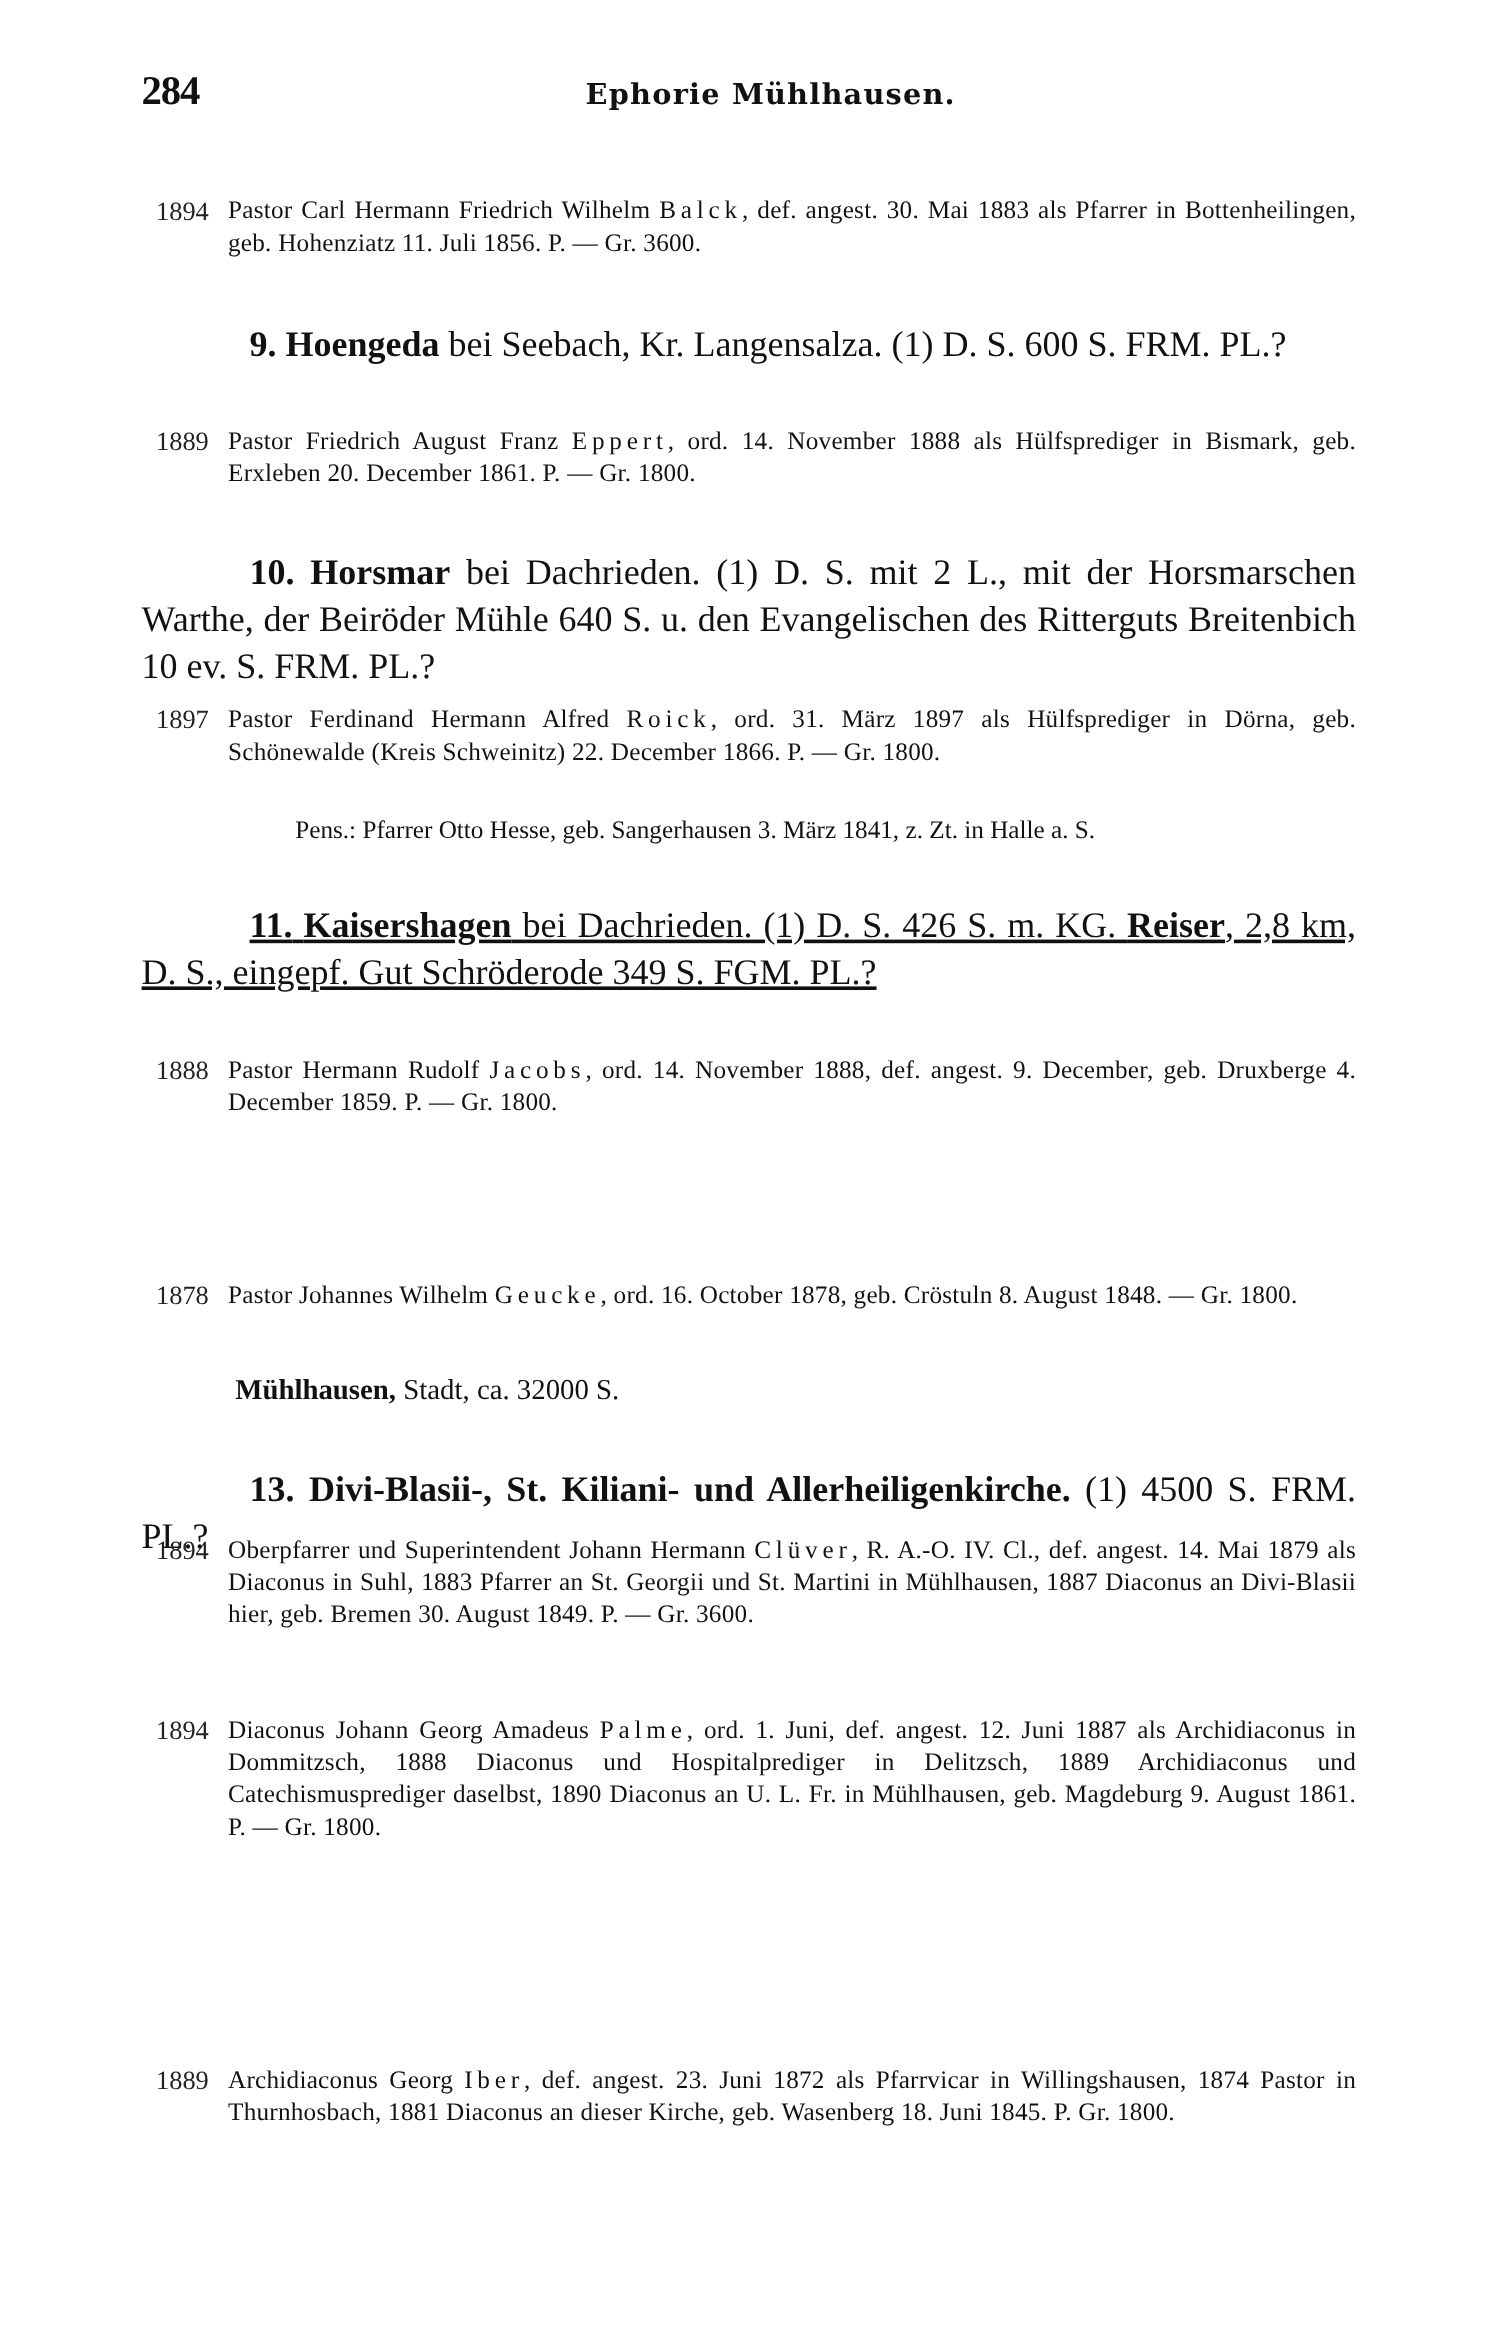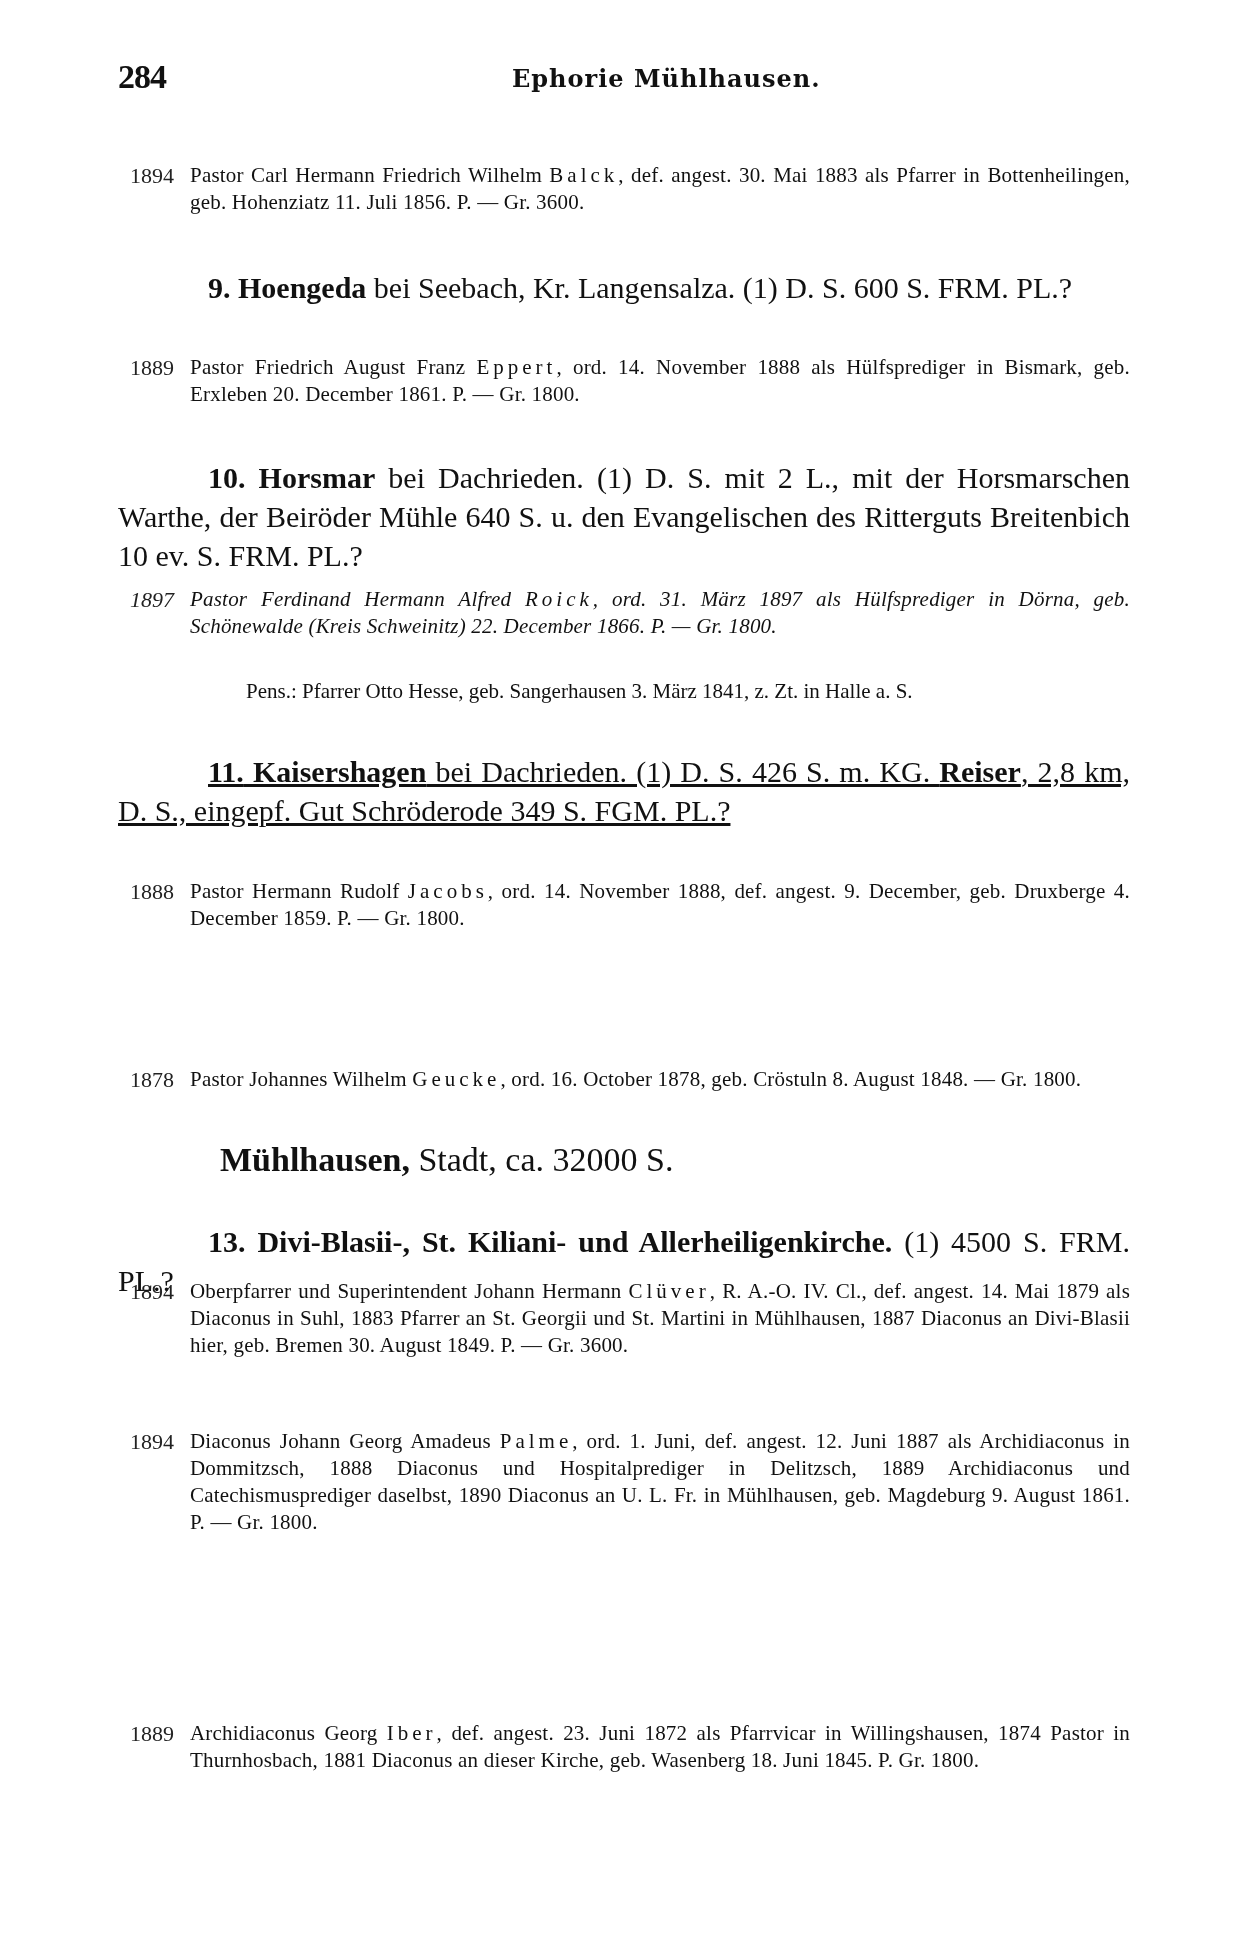--- a/index.html
+++ b/index.html
@@ -38,21 +38,20 @@
     letter-spacing: -1px;
   }
   .running-head {
     position: absolute;
     left: 370px;
     top: 6px;
     font-family: "DejaVu Serif", serif;
     font-size: 24px;
     font-weight: bold;
     letter-spacing: 1px;
-    margin-left: 24px;
   }
   .entry {
     position: absolute;
     left: 118px;
     width: 1012px;
     font-family: "Liberation Serif", serif;
     font-size: 21px;
     line-height: 27px;
     text-align: justify;
   }
@@ -87,23 +86,23 @@
     font-family: "Liberation Serif", serif;
     font-size: 21px;
     line-height: 27px;
     text-align: justify;
     padding-left: 96px;
     text-indent: 32px;
     box-sizing: border-box;
   }
   .city-heading {
     position: absolute;
-    left: 220px;
-    font-family: "Liberation Serif", serif;
-    font-size: 34px;
+    left: 196px;
+    font-family: "Liberation Serif", serif;
+    font-size: 24px;
     line-height: 39px;
   }
   .city-heading .place { font-weight: bold; }
 </style>
 </head>
 <body>
 
 <div class="page">
 
   <div class="page-header">
@@ -128,21 +127,21 @@
     <div class="body">
       <span>Pastor Friedrich August Franz </span><span class="spaced">Eppert</span><span>, ord. 14. November 1888 als Hülfsprediger in Bismark, geb. Erxleben 20. December 1861. P. — Gr. 1800.</span>
     </div>
   </div>
 
   <div class="heading" style="top:458px;">
     <span class="num">10.</span>
     <span class="place">Horsmar</span><span> bei Dachrieden. (1) D. S. mit 2 L., mit der Horsmarschen Warthe, der Beiröder Mühle 640 S. u. den Evangelischen des Ritterguts Breitenbich 10 ev. S. FRM. PL.?</span>
   </div>
 
-  <div class="entry" style="top:586px;font-style:italic;">
+  <div class="entry" style="top:586px;">
     <span class="year">1897</span>
     <div class="body">
       <span>Pastor Ferdinand Hermann Alfred </span><span class="spaced">Roick</span><span>, ord. 31. März 1897 als Hülfsprediger in Dörna, geb. Schönewalde (Kreis Schweinitz) 22. December 1866. P. — Gr. 1800.</span>
     </div>
   </div>
 
   <div class="note" style="top:678px;">
     <span>Pens.: Pfarrer Otto </span><span class="spaced">Hesse</span><span>, geb. Sangerhausen 3. März 1841, z. Zt. in Halle a. S.</span>
   </div>
 

